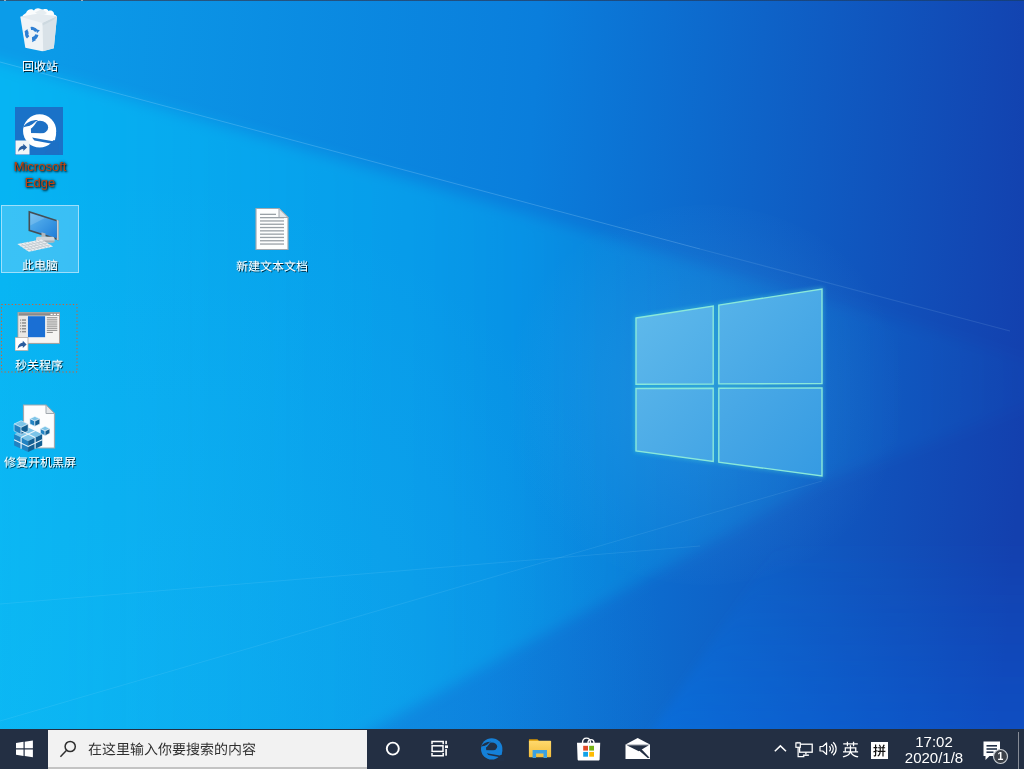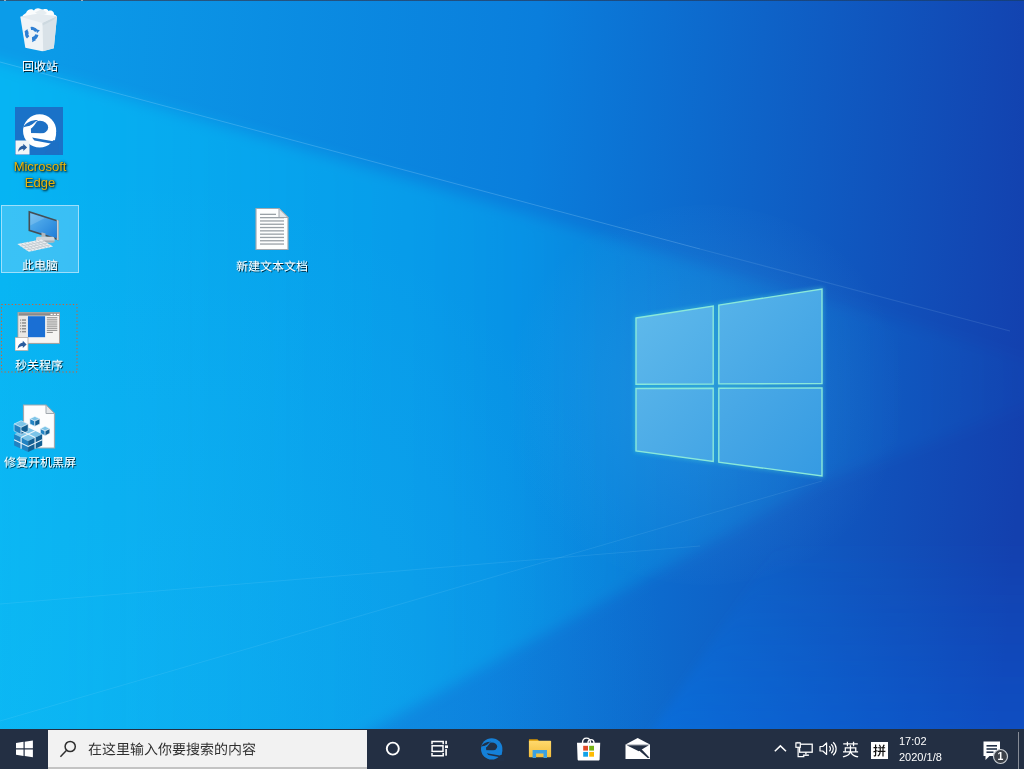--- a/index.html
+++ b/index.html
@@ -1,21 +1,21 @@
 <!DOCTYPE html>
 <html><head><meta charset="utf-8"><style>
 *{margin:0;padding:0;box-sizing:border-box}
 html,body{width:1024px;height:769px;overflow:hidden;background:#000;
 font-family:"Liberation Sans",sans-serif}
 #scr{position:relative;width:1024px;height:769px}
 .abs{position:absolute}
-.dlabel{position:absolute;color:#eab308;font-size:13px;line-height:15.5px;text-align:center;
+.dlabel{position:absolute;color:#c2410c;font-size:13px;line-height:15.5px;text-align:center;
 text-shadow:1px 1px 2px rgba(0,0,0,.95),0 0 3px rgba(0,0,0,.6)}
 #taskbar{position:absolute;left:0;top:729px;width:1024px;height:40px;background:#232f43}
-.trayt{position:absolute;color:#fff;font-size:11px;line-height:15.5px}
+.trayt{position:absolute;color:#fff;font-size:15px;text-align:center;line-height:15.5px}
 </style></head><body>
 <div id="scr">
 <svg class="abs" style="left:0;top:0" width="1024" height="729" viewBox="0 0 1024 729">
 <defs>
 <linearGradient id="base" x1="0" y1="340" x2="1024" y2="420" gradientUnits="userSpaceOnUse">
 <stop offset="0" stop-color="#0b9ce9"></stop>
           <stop offset="0.5" stop-color="#0a7edc"></stop>
 <stop offset="1" stop-color="#1340ae"></stop>
         </linearGradient>
 <linearGradient id="fanG" x1="0" y1="0" x2="1100" y2="0" gradientUnits="userSpaceOnUse">

